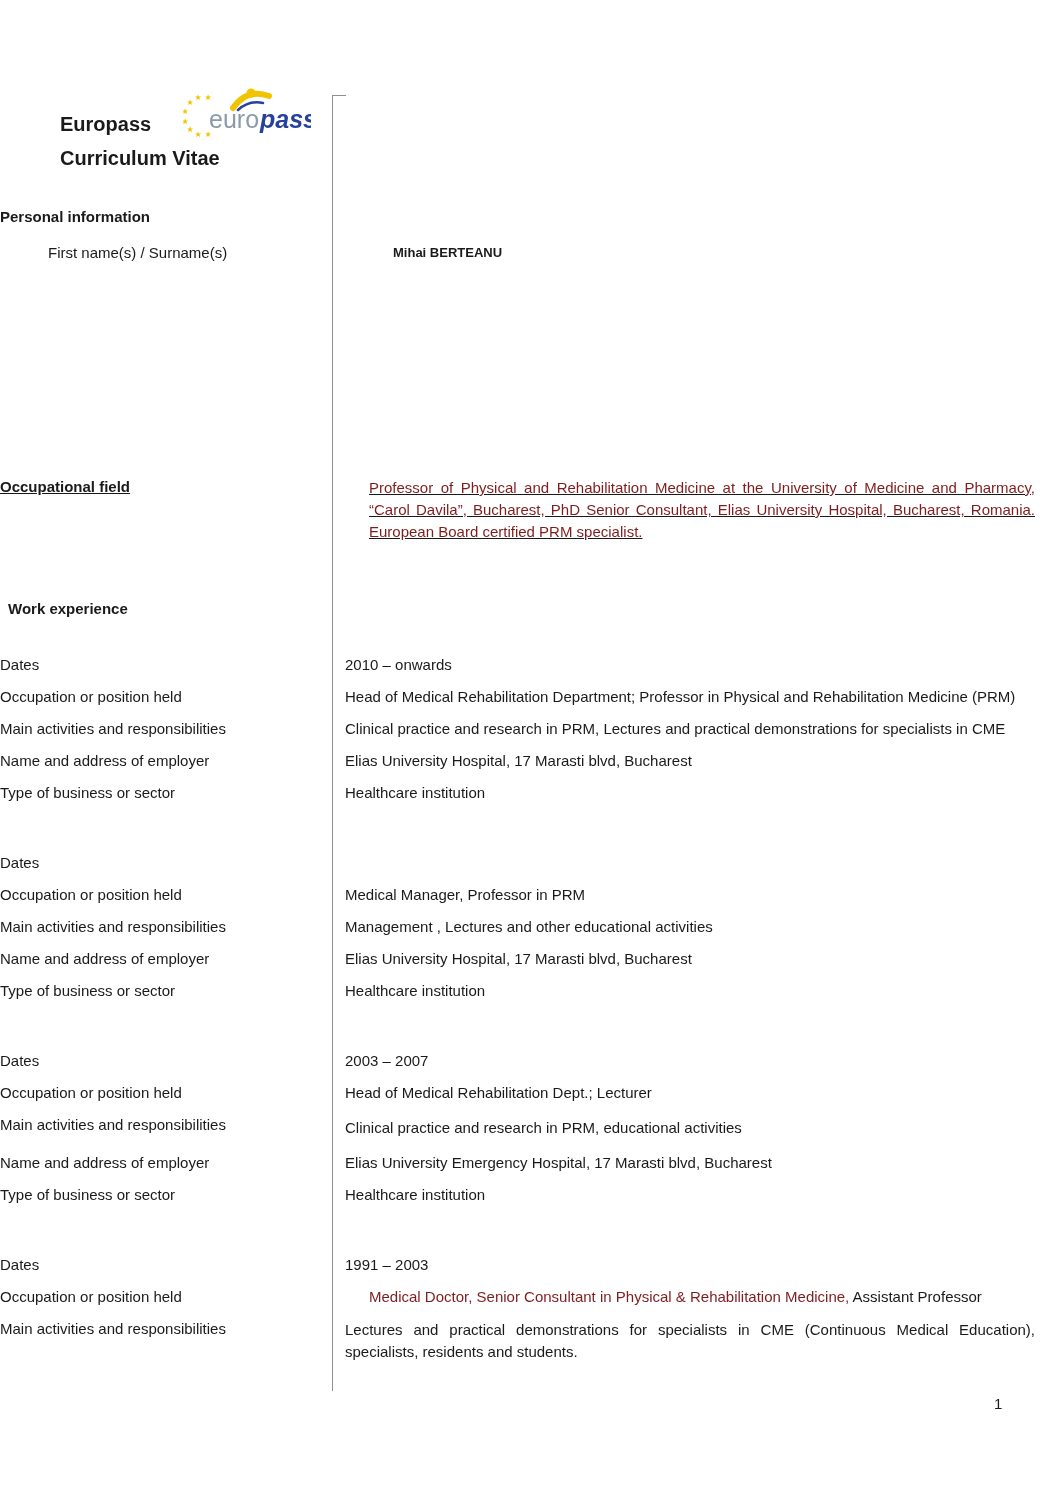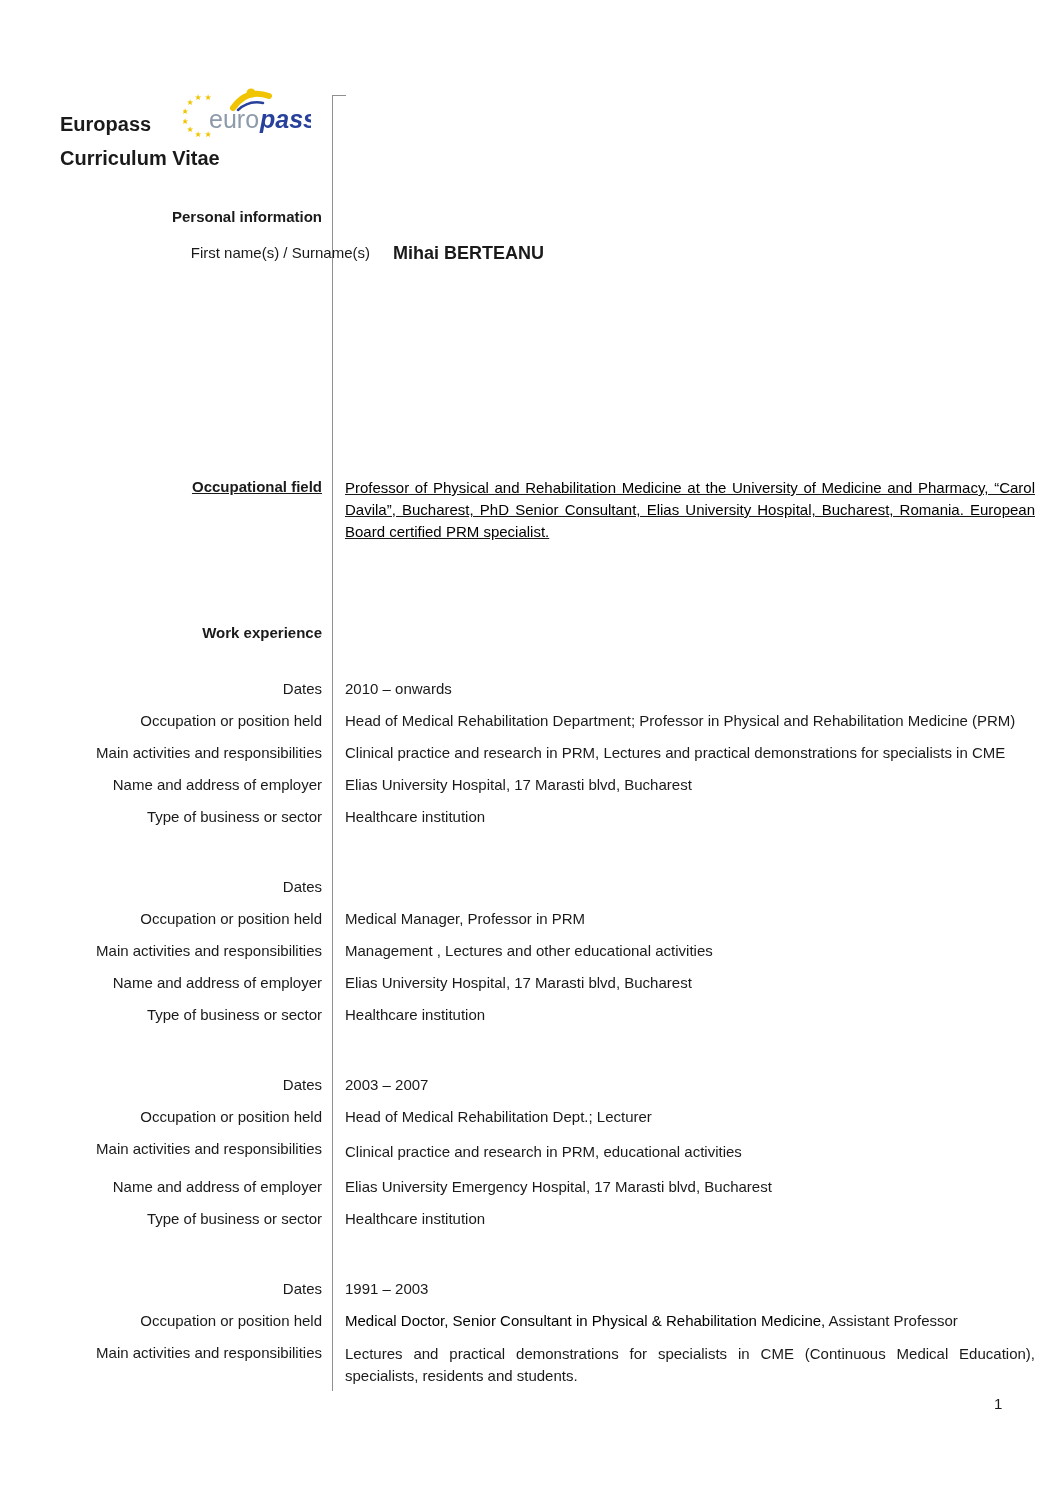--- a/index.html
+++ b/index.html
@@ -9,30 +9,30 @@
 
   .vline { position:absolute; left:332px; top:95px; width:1px; height:1296px; background:#8f8f8f; }
   .vtick { position:absolute; left:332px; top:95px; width:14px; height:1px; background:#8f8f8f; }
 
   .title-1 { position:absolute; left:60px; top:113px; font-size:20px; font-weight:bold; }
   .title-2 { position:absolute; left:60px; top:147px; font-size:20px; font-weight:bold; }
   .logo { position:absolute; left:183px; top:84px; }
 
   .content { position:absolute; left:0; top:201px; width:1058px; }
   .row { display:grid; grid-template-columns:332px 1fr; padding:6px 0; line-height:20px; }
-  .row .label { text-align:right; padding-right:10px; font-size:15px; }
+  .row .label { text-align:left; padding-right:10px; font-size:15px; }
   .row .value { padding-left:13px; padding-right:23px; font-size:15px; }
   .heading { font-weight:bold; font-size:16px; }
   .bold { font-weight:bold; }
-  .gray { color:#000000; }
+  .gray { color:#7f1d1d;margin-left:24px; }
   .justify { text-align:justify; }
   .para { line-height:22px; }
 
   .gap-occupational { margin-top:202px;text-decoration:underline; }
-  .gap-workexp { margin-top:68px; }
+  .gap-workexp { margin-top:44px;padding-left:8px; }
   .block-first { margin-top:24px; }
   .block { margin-top:38px; }
   .act-line { line-height:26px; }
 
   .page-number { position:absolute; left:994px; top:1395px; font-size:15px; }
 </style>
 </head>
 <body>
 
 <div class="page">
@@ -65,21 +65,21 @@
 
   <div class="content">
 
     <div class="row">
       <div class="label heading">Personal information</div>
       <div class="value"></div>
     </div>
 
     <div class="row" style="margin-top:4px;margin-left:48px;">
       <div class="label">First name(s) / Surname(s)</div>
-      <div class="value bold" style="font-size:18px;">Mihai BERTEANU</div>
+      <div class="value bold" style="font-size:13px;">Mihai BERTEANU</div>
     </div>
 
     <div class="row gap-occupational">
       <div class="label heading">Occupational field</div>
       <div class="value gray justify para">Professor of Physical and Rehabilitation Medicine at the University of Medicine and Pharmacy, “Carol Davila”, Bucharest, PhD Senior Consultant, Elias University Hospital, Bucharest, Romania. European Board certified PRM specialist.</div>
     </div>
 
     <div class="row gap-workexp">
       <div class="label heading">Work experience</div>
       <div class="value"></div>

